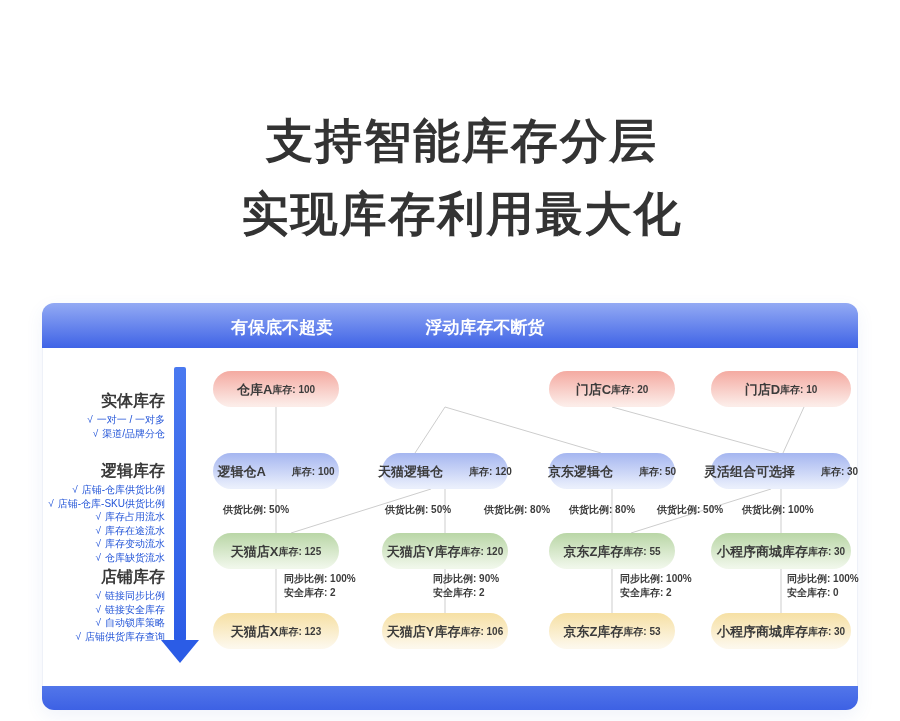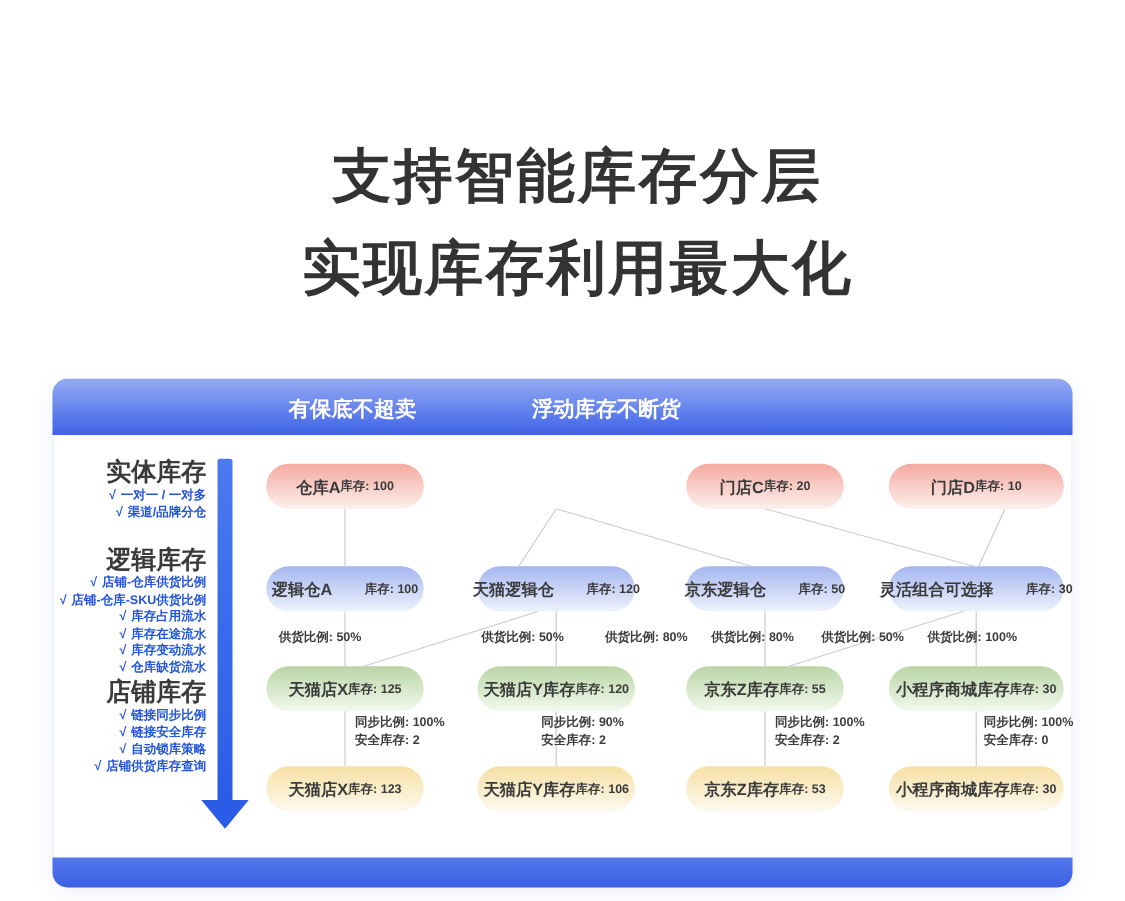--- a/index.html
+++ b/index.html
@@ -29,22 +29,22 @@
   }
   .banner-1{left:240px}.banner-2{left:443px}.banner-3{left:663px}
   .card-footer{
     position:absolute;left:-1px;bottom:-1px;width:816px;height:24px;
     background:linear-gradient(180deg,#5276ea 0%,#3d61e4 100%);
     border-radius:0 0 12px 12px;
   }
   
   .side-sec{position:absolute;left:-2px;width:124px;text-align:right;}
   .sec-1{top:65px}.sec-2{top:135px}.sec-3{top:241px}.sec-4{top:327px}
-  .side-title{font-size:20px;font-weight:bold;color:#3a3a3a;line-height:18px;margin-bottom:3px;white-space:nowrap;}
-  .side-item{font-size:10px;font-weight:bold;color:#2355d8;line-height:13.5px;white-space:nowrap;}
+  .side-title{font-size:16px;font-weight:bold;color:#3a3a3a;line-height:18px;margin-bottom:3px;white-space:nowrap;margin-top:23px;}
+  .side-item{font-size:10px;font-weight:normal;color:#2355d8;line-height:13.5px;white-space:nowrap;}
   .chk{margin-right:4px;}
   .flow-arrow-bar{
     position:absolute;left:131px;top:63px;width:12px;height:274px;
     background:linear-gradient(180deg,#4a79f0 0%,#2b5ce6 100%);border-radius:2px;
   }
   .flow-arrow-head{
     position:absolute;left:118px;top:336px;width:0;height:0;
     border-left:19px solid transparent;border-right:19px solid transparent;
     border-top:23px solid #2b5ce6;
   }

